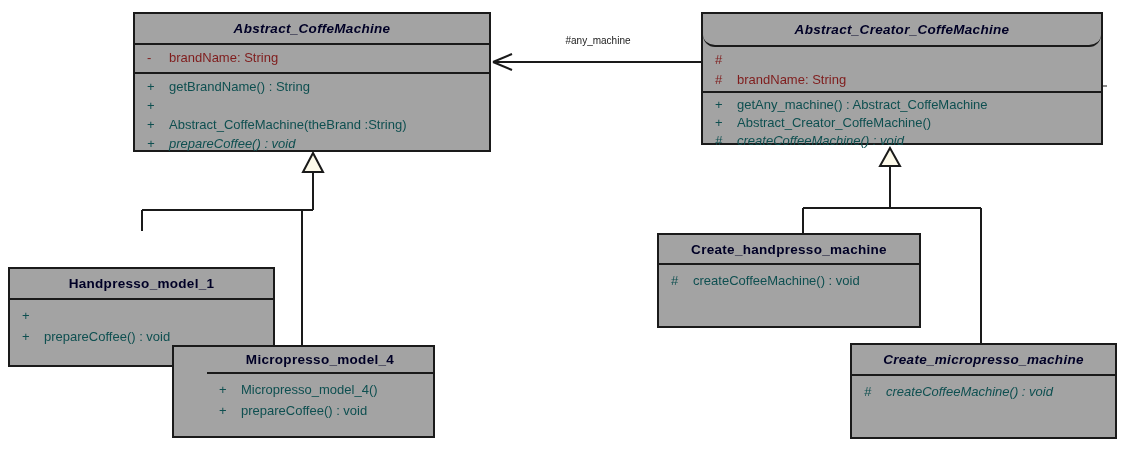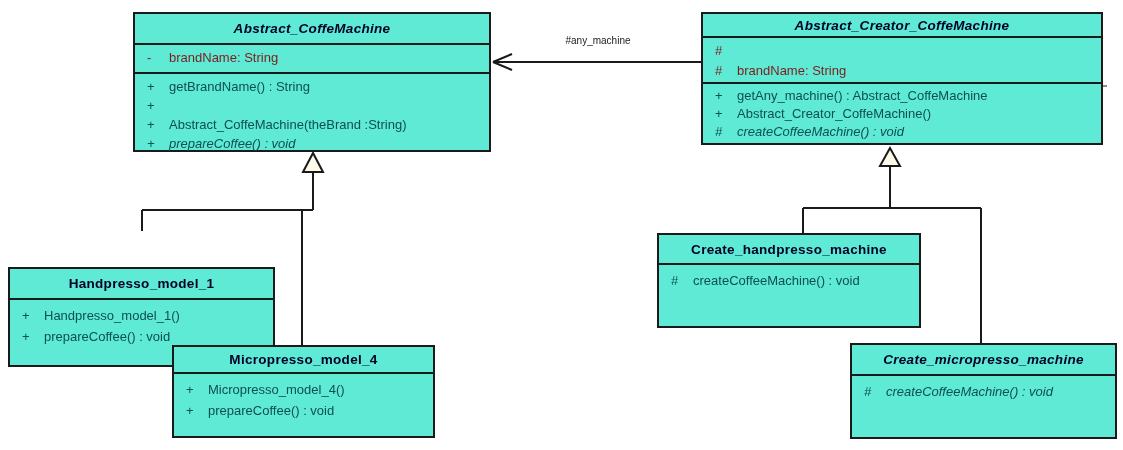--- a/index.html
+++ b/index.html
@@ -8,21 +8,21 @@
     width: 1123px;
     height: 450px;
     background: #ffffff;
     font-family: "Liberation Sans", sans-serif;
     overflow: hidden;
   }
   .connectors { position: absolute; left: 0; top: 0; width: 1123px; height: 450px; }
   .uml-class {
     position: absolute;
     box-sizing: border-box;
-    background: #5eead4;
+    background: #a3a3a3;
     border: 2px solid #1A1A1A;
     display: flex;
     flex-direction: column;
   }
   .uml-title {
     box-sizing: border-box;
     border-bottom: 2px solid #1A1A1A;
     display: flex;
     align-items: center;
     justify-content: center;
@@ -109,21 +109,21 @@
         <span>Abstract_CoffeMachine(theBrand :String)</span>
       </div>
       <div class="member method-row abstract-method">
         <span class="vis">+</span>
         <span>prepareCoffee() : void</span>
       </div>
     </div>
   </div>
 
   <div class="uml-class" style="left:701px; top:12px; width:402px; height:133px;">
-    <div class="uml-title abstract" style="height:24px;">Abstract_Creator_CoffeMachine</div>
+    <div class="uml-title abstract" style="height:33px;border-radius:12px;">Abstract_Creator_CoffeMachine</div>
     <div class="compartment attrs" style="height:46px;">
       <div class="member attr-row">
         <span class="vis">#</span>
       </div>
       <div class="member attr-row">
         <span class="vis">#</span>
         <span>brandName: String</span>
       </div>
     </div>
     <div class="compartment methods rows-18">
@@ -140,30 +140,29 @@
         <span>createCoffeeMachine() : void</span>
       </div>
     </div>
   </div>
 
   <div class="uml-class" style="left:8px; top:231px; width:267px; height:100px;margin-top:36px;">
     <div class="uml-title" style="height:31px;">Handpresso_model_1</div>
     <div class="compartment methods rows-21 pad5">
       <div class="member method-row">
         <span class="vis">+</span>
-        <span>Handpresso_model_1()</span>
       </div>
       <div class="member method-row">
         <span class="vis">+</span>
         <span>prepareCoffee() : void</span>
       </div>
     </div>
   </div>
 
-  <div class="uml-class" style="left:172px; top:345px; width:263px; height:93px;">
+  <div class="uml-class" style="left:172px; top:345px; width:263px; height:93px;padding-left:33px;">
     <div class="uml-title" style="height:27px;">Micropresso_model_4</div>
     <div class="compartment methods rows-21 pad5">
       <div class="member method-row">
         <span class="vis">+</span>
         <span>Micropresso_model_4()</span>
       </div>
       <div class="member method-row">
         <span class="vis">+</span>
         <span>prepareCoffee() : void</span>
       </div>

